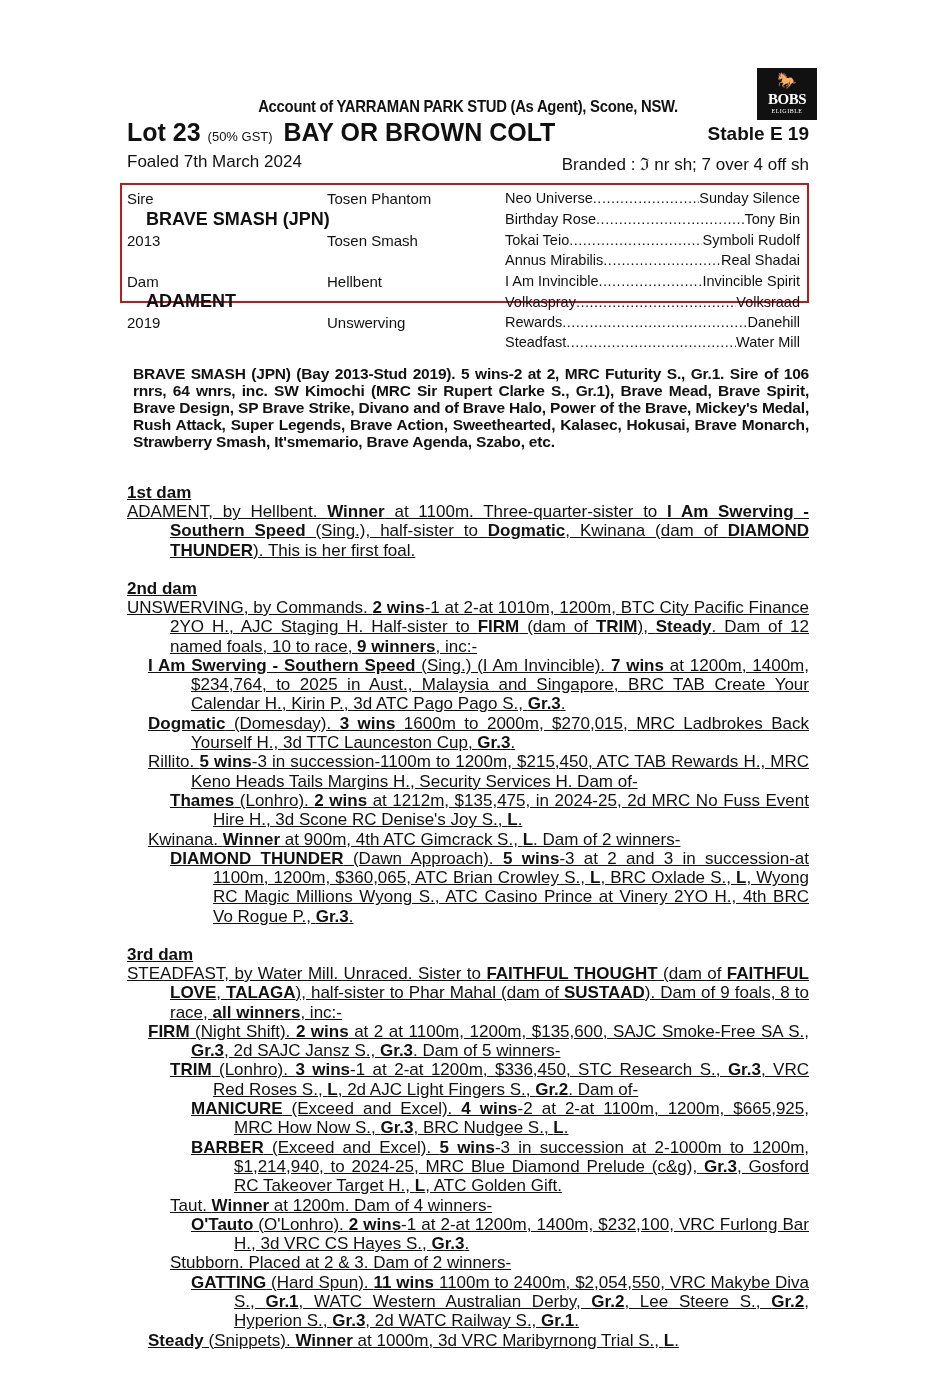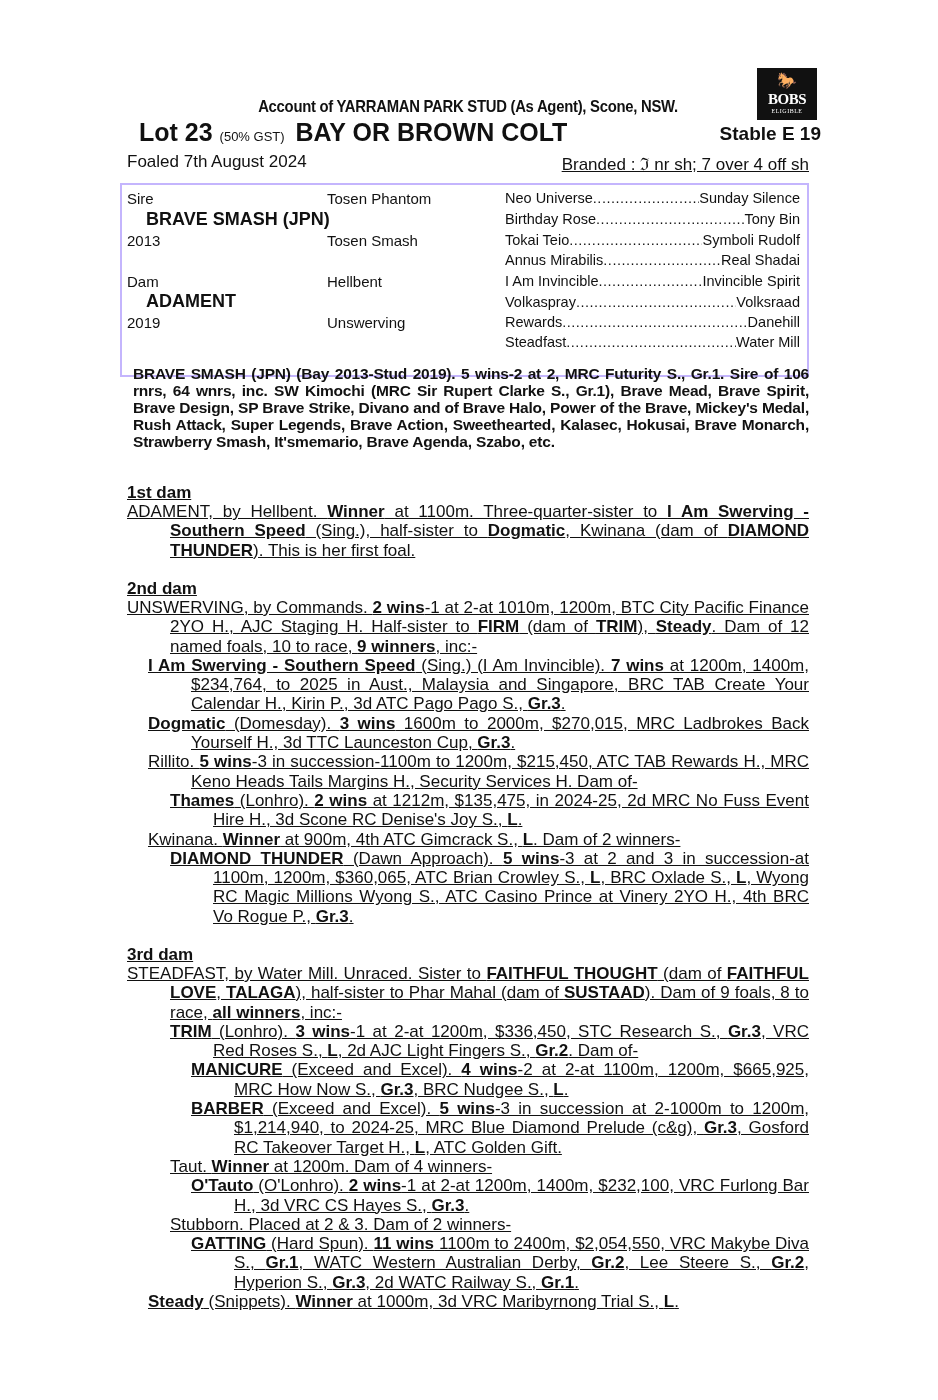--- a/index.html
+++ b/index.html
@@ -6,28 +6,28 @@
   body{width:938px;height:1400px;position:relative;overflow:hidden;color:#111;
        font-family:"Liberation Sans",sans-serif;}
   .page{position:absolute;left:127px;top:0;width:682px;}
   .logo{position:absolute;left:757px;top:68px;width:60px;height:52px;background:#111;color:#fff;
         text-align:center;font-family:"Liberation Serif",serif;}
   .logo .bird{font-size:16px;line-height:22px;margin-top:2px;}
   .logo .bobs{font-size:15px;line-height:15px;font-weight:bold;letter-spacing:-0.5px;}
   .logo .elig{font-size:6px;line-height:8px;letter-spacing:0.5px;}
   .account{position:absolute;left:0;top:97px;width:682px;text-align:center;font-weight:bold;
            font-size:16.5px;letter-spacing:-0.3px;transform:scaleX(0.9);transform-origin:center;}
-  .lotline{position:absolute;left:12px;top:118px;width:682px;height:30px;}
+  .lotline{position:absolute;left:0;top:118px;width:682px;height:30px;}
   .lot{position:absolute;left:0;top:0;font-weight:900;font-size:25px;}
   .gst{font-size:13px;font-weight:normal;}
   .colt{font-weight:900;font-size:25px;margin-left:4px;}
   .stable{position:absolute;right:0;top:5px;font-weight:900;font-size:19px;}
   .foaled{position:absolute;left:0;top:152px;font-size:17px;}
-  .branded{position:absolute;right:0;top:152px;font-size:17px;text-decoration:underline;}
-  .ped{position:absolute;left:-7px;top:183px;width:689px;height:194px;border:2px solid #c4b5fd;box-sizing:border-box;}
+  .branded{position:absolute;right:0;top:152px;font-size:17px;}
+  .ped{position:absolute;left:-7px;top:183px;width:689px;height:120px;border:2px solid #b91c1c;box-sizing:border-box;}
   .ped .c{position:absolute;font-size:15px;white-space:nowrap;}
   .ped .big{font-weight:900;font-size:18px;margin-left:19px;}
   .ped .g{position:absolute;left:383px;width:295px;font-size:14.5px;display:flex;white-space:nowrap;}
   .ped .g .l{flex:none;}
   .ped .g .dots{flex:1;overflow:hidden;}
   .ped .g .dots::before{content:"....................................................................................................";letter-spacing:0.5px;}
   .ped .g .r{flex:none;}
   .sire-block{position:absolute;left:6px;top:365px;width:676px;font-weight:900;font-size:15.5px;
               line-height:17px;text-align:justify;letter-spacing:-0.2px;}
   .sec{position:absolute;left:0;width:682px;font-size:17px;line-height:19.3px;text-decoration:underline;}
@@ -50,21 +50,21 @@
 <div class="page">
   <div class="account">Account of YARRAMAN PARK STUD (As Agent), Scone, NSW.</div>
   <div class="lotline">
     <span class="lot">
       <span>Lot 23</span>
       <span class="gst">(50% GST)</span>
       <span class="colt">BAY OR BROWN COLT</span>
     </span>
     <span class="stable">Stable E 19</span>
   </div>
-  <div class="foaled">Foaled 7th August 2024</div>
+  <div class="foaled">Foaled 7th March 2024</div>
   <div class="branded">Branded : ℑ nr sh; 7 over 4 off sh</div>
 
   <div class="ped">
     <div class="c" style="left:5px;top:5px">Sire</div>
     <div class="c big" style="left:5px;top:24px">BRAVE SMASH (JPN)</div>
     <div class="c" style="left:5px;top:47px">2013</div>
     <div class="c" style="left:205px;top:5px">Tosen Phantom</div>
     <div class="c" style="left:205px;top:47px">Tosen Smash</div>
     <div class="c" style="left:5px;top:88px">Dam</div>
     <div class="c big" style="left:5px;top:106px">ADAMENT</div>
@@ -128,20 +128,21 @@
     <div class="p i1"><b>Dogmatic</b> (Domesday). <b>3 wins</b> 1600m to 2000m, $270,015, MRC Ladbrokes Back Yourself H., 3d TTC Launceston Cup, <b>Gr.3</b>.</div>
     <div class="p i1">Rillito. <b>5 wins</b>-3 in succession-1100m to 1200m, $215,450, ATC TAB Rewards H., MRC Keno Heads Tails Margins H., Security Services H. Dam of-</div>
     <div class="p i2"><b>Thames</b> (Lonhro). <b>2 wins</b> at 1212m, $135,475, in 2024-25, 2d MRC No Fuss Event Hire H., 3d Scone RC Denise's Joy S., <b>L</b>.</div>
     <div class="p i1">Kwinana. <b>Winner</b> at 900m, 4th ATC Gimcrack S., <b>L</b>. Dam of 2 winners-</div>
     <div class="p i2"><b>DIAMOND THUNDER</b> (Dawn Approach). <b>5 wins</b>-3 at 2 and 3 in succession-at 1100m, 1200m, $360,065, ATC Brian Crowley S., <b>L</b>, BRC Oxlade S., <b>L</b>, Wyong RC Magic Millions Wyong S., ATC Casino Prince at Vinery 2YO H., 4th BRC Vo Rogue P., <b>Gr.3</b>.</div>
   </div>
 
   <div class="sec" style="top:945px">
     <h3>3rd dam</h3>
     <div class="p">STEADFAST, by Water Mill. Unraced. Sister to <b>FAITHFUL THOUGHT</b> (dam of <b>FAITHFUL LOVE</b>, <b>TALAGA</b>), half-sister to Phar Mahal (dam of <b>SUSTAAD</b>). Dam of 9 foals, 8 to race, <b>all winners</b>, inc:-</div>
+    <div class="p i1"><b>FIRM</b> (Night Shift). <b>2 wins</b> at 2 at 1100m, 1200m, $135,600, SAJC Smoke-Free SA S., <b>Gr.3</b>, 2d SAJC Jansz S., <b>Gr.3</b>. Dam of 5 winners-</div>
     <div class="p i2"><b>TRIM</b> (Lonhro). <b>3 wins</b>-1 at 2-at 1200m, $336,450, STC Research S., <b>Gr.3</b>, VRC Red Roses S., <b>L</b>, 2d AJC Light Fingers S., <b>Gr.2</b>. Dam of-</div>
     <div class="p i3"><b>MANICURE</b> (Exceed and Excel). <b>4 wins</b>-2 at 2-at 1100m, 1200m, $665,925, MRC How Now S., <b>Gr.3</b>, BRC Nudgee S., <b>L</b>.</div>
     <div class="p i3"><b>BARBER</b> (Exceed and Excel). <b>5 wins</b>-3 in succession at 2-1000m to 1200m, $1,214,940, to 2024-25, MRC Blue Diamond Prelude (c&amp;g), <b>Gr.3</b>, Gosford RC Takeover Target H., <b>L</b>, ATC Golden Gift.</div>
     <div class="p i2">Taut. <b>Winner</b> at 1200m. Dam of 4 winners-</div>
     <div class="p i3"><b>O'Tauto</b> (O'Lonhro). <b>2 wins</b>-1 at 2-at 1200m, 1400m, $232,100, VRC Furlong Bar H., 3d VRC CS Hayes S., <b>Gr.3</b>.</div>
     <div class="p i2">Stubborn. Placed at 2 &amp; 3. Dam of 2 winners-</div>
     <div class="p i3"><b>GATTING</b> (Hard Spun). <b>11 wins</b> 1100m to 2400m, $2,054,550, VRC Makybe Diva S., <b>Gr.1</b>, WATC Western Australian Derby, <b>Gr.2</b>, Lee Steere S., <b>Gr.2</b>, Hyperion S., <b>Gr.3</b>, 2d WATC Railway S., <b>Gr.1</b>.</div>
     <div class="p i1"><b>Steady</b> (Snippets). <b>Winner</b> at 1000m, 3d VRC Maribyrnong Trial S., <b>L</b>.</div>
   </div>
 </div>

